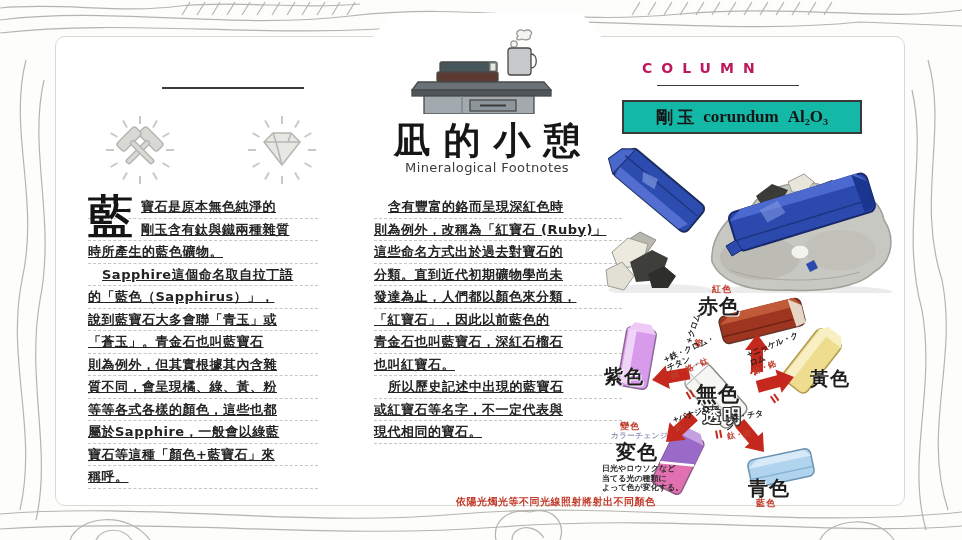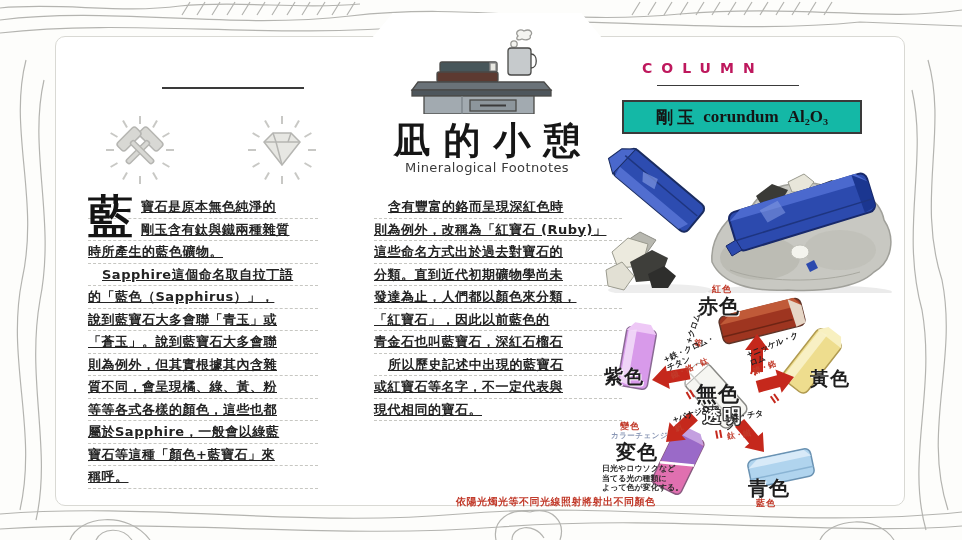--- a/index.html
+++ b/index.html
@@ -164,37 +164,38 @@
   </div>
 
   <div class="textcol col-left" style="position:absolute">
     <div class="dropcap">藍</div>
     <div class="ln padcap">寶石是原本無色純淨的</div>
     <div class="ln padcap">剛玉含有鈦與鐵兩種雜質</div>
     <div class="ln">時所產生的藍色礦物。</div>
     <div class="ln indent">Sapphire這個命名取自拉丁語</div>
     <div class="ln">的「藍色（Sapphirus）」，</div>
     <div class="ln">說到藍寶石大多會聯「青玉」或</div>
-    <div class="ln">「蒼玉」。說到藍寶石大多會聯</div>
+    <div class="ln">「蒼玉」。青金石也叫藍寶石</div>
     <div class="ln">則為例外，但其實根據其內含雜</div>
     <div class="ln">質不同，會呈現橘、綠、黃、粉</div>
     <div class="ln">等等各式各樣的顏色，這些也都</div>
     <div class="ln">屬於Sapphire，一般會以綠藍</div>
     <div class="ln">寶石等這種「顏色+藍寶石」來</div>
     <div class="ln">稱呼。</div>
   </div>
 
   <div class="textcol col-mid">
     <div class="ln indent">含有豐富的鉻而呈現深紅色時</div>
     <div class="ln">則為例外，改稱為「紅寶石 (Ruby)」</div>
     <div class="ln">這些命名方式出於過去對寶石的</div>
     <div class="ln">分類。直到近代初期礦物學尚未</div>
     <div class="ln">發達為止，人們都以顏色來分類，</div>
     <div class="ln">「紅寶石」，因此以前藍色的</div>
     <div class="ln">青金石也叫藍寶石，深紅石榴石</div>
+    <div class="ln">也叫紅寶石。</div>
     <div class="ln indent">所以歷史記述中出現的藍寶石</div>
     <div class="ln">或紅寶石等名字，不一定代表與</div>
     <div class="ln">現代相同的寶石。</div>
   </div>
 
   <svg style="position:absolute;left:595px;top:138px" width="315" height="155" viewBox="595 138 315 155">
     <ellipse cx="660" cy="290" rx="52" ry="6" fill="#000" opacity="0.07"></ellipse>
     <ellipse cx="800" cy="292" rx="92" ry="7" fill="#000" opacity="0.08"></ellipse>
 
     <polygon points="622,244 640,232 656,240 646,254 628,256" fill="#b8b8b0" stroke="#8e8e86"></polygon>

